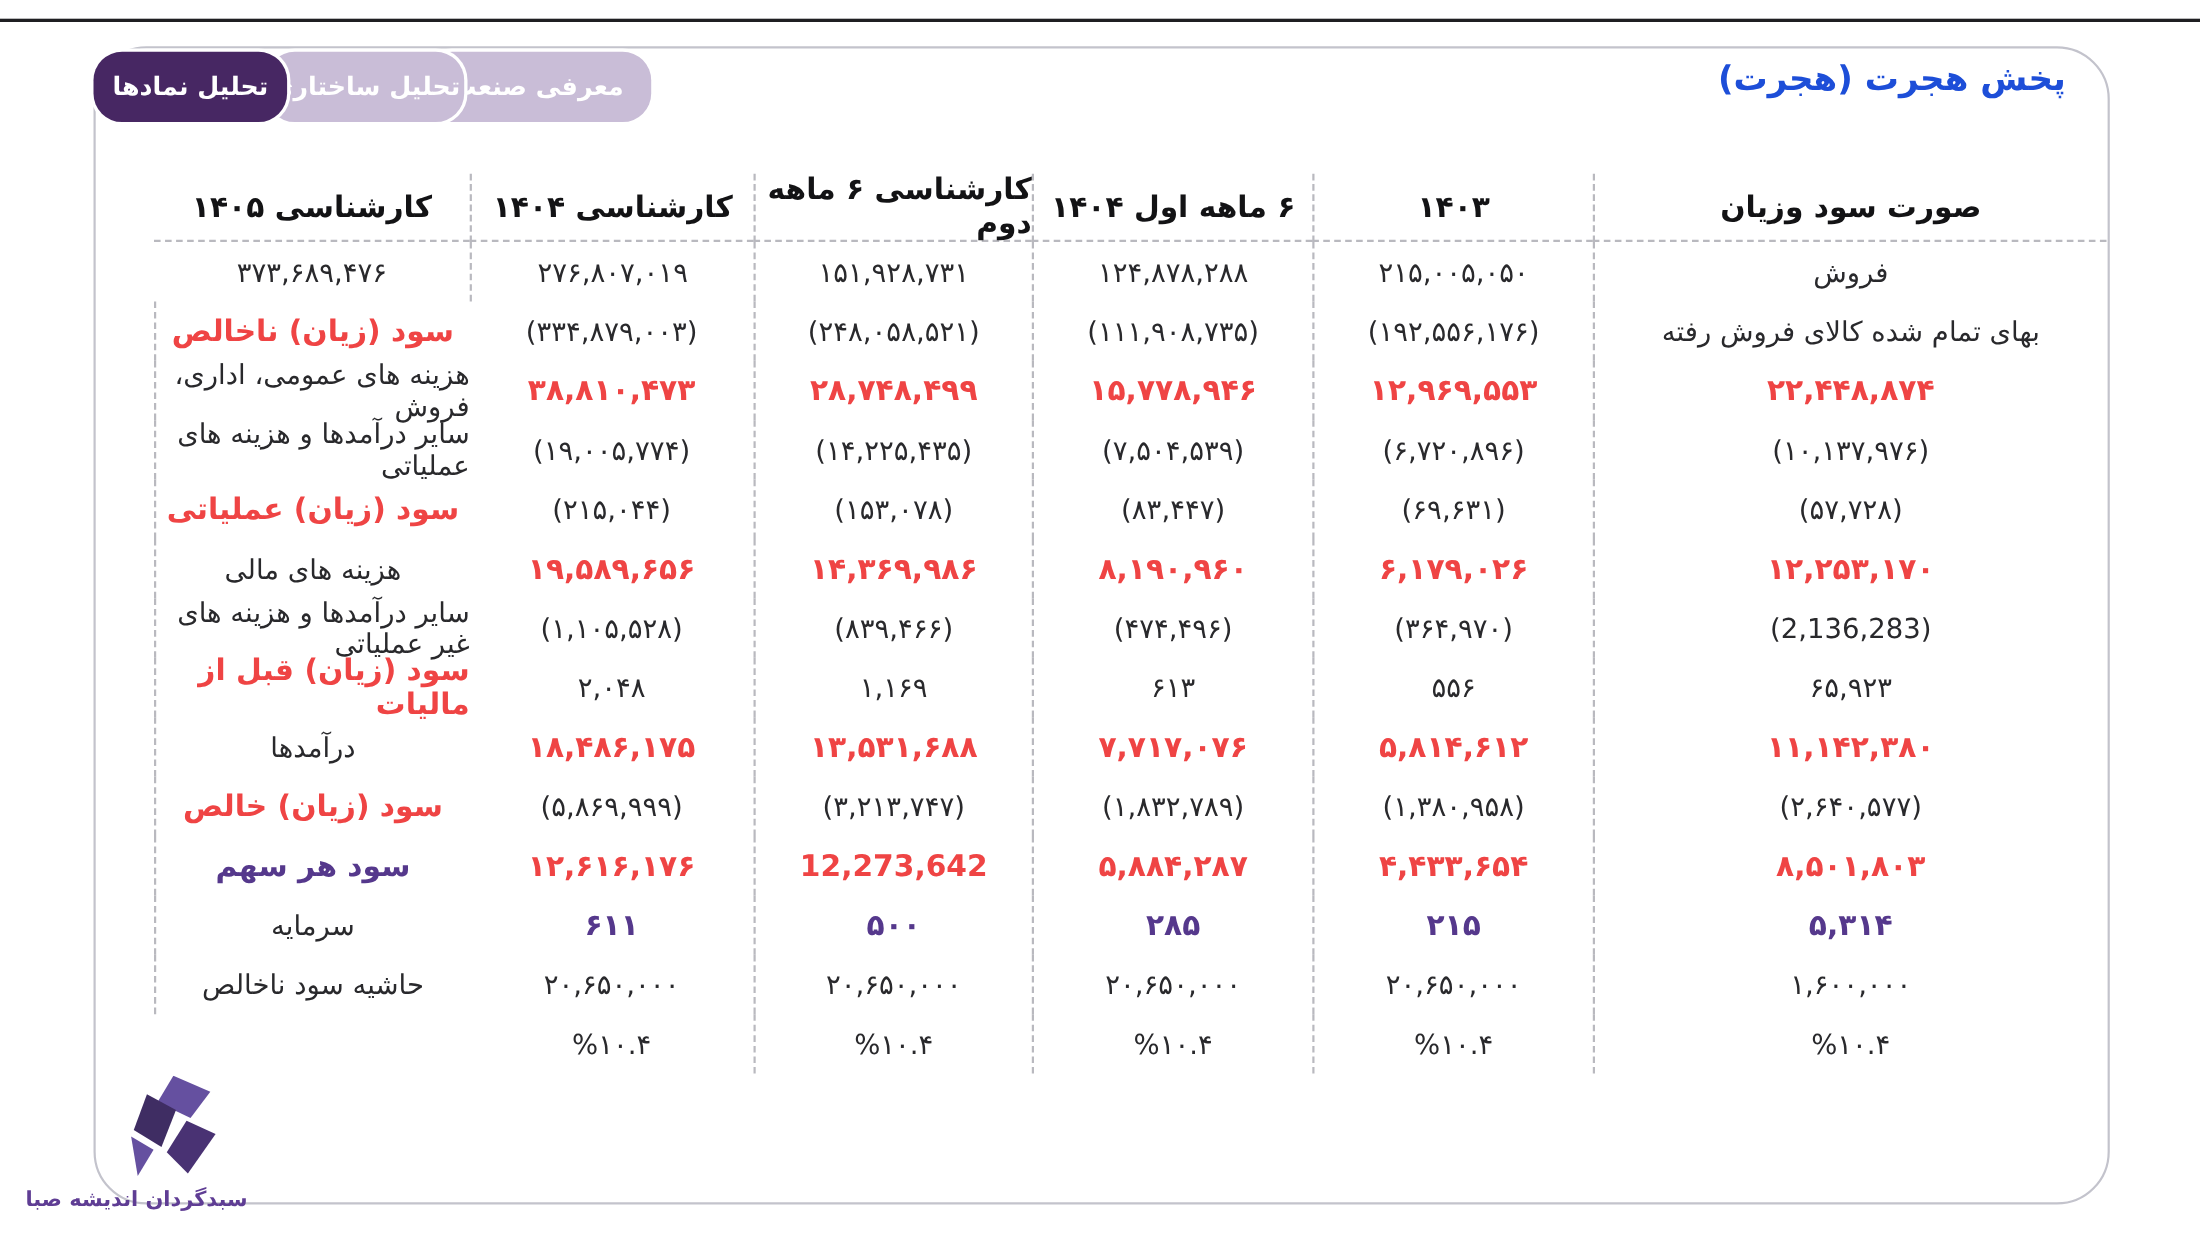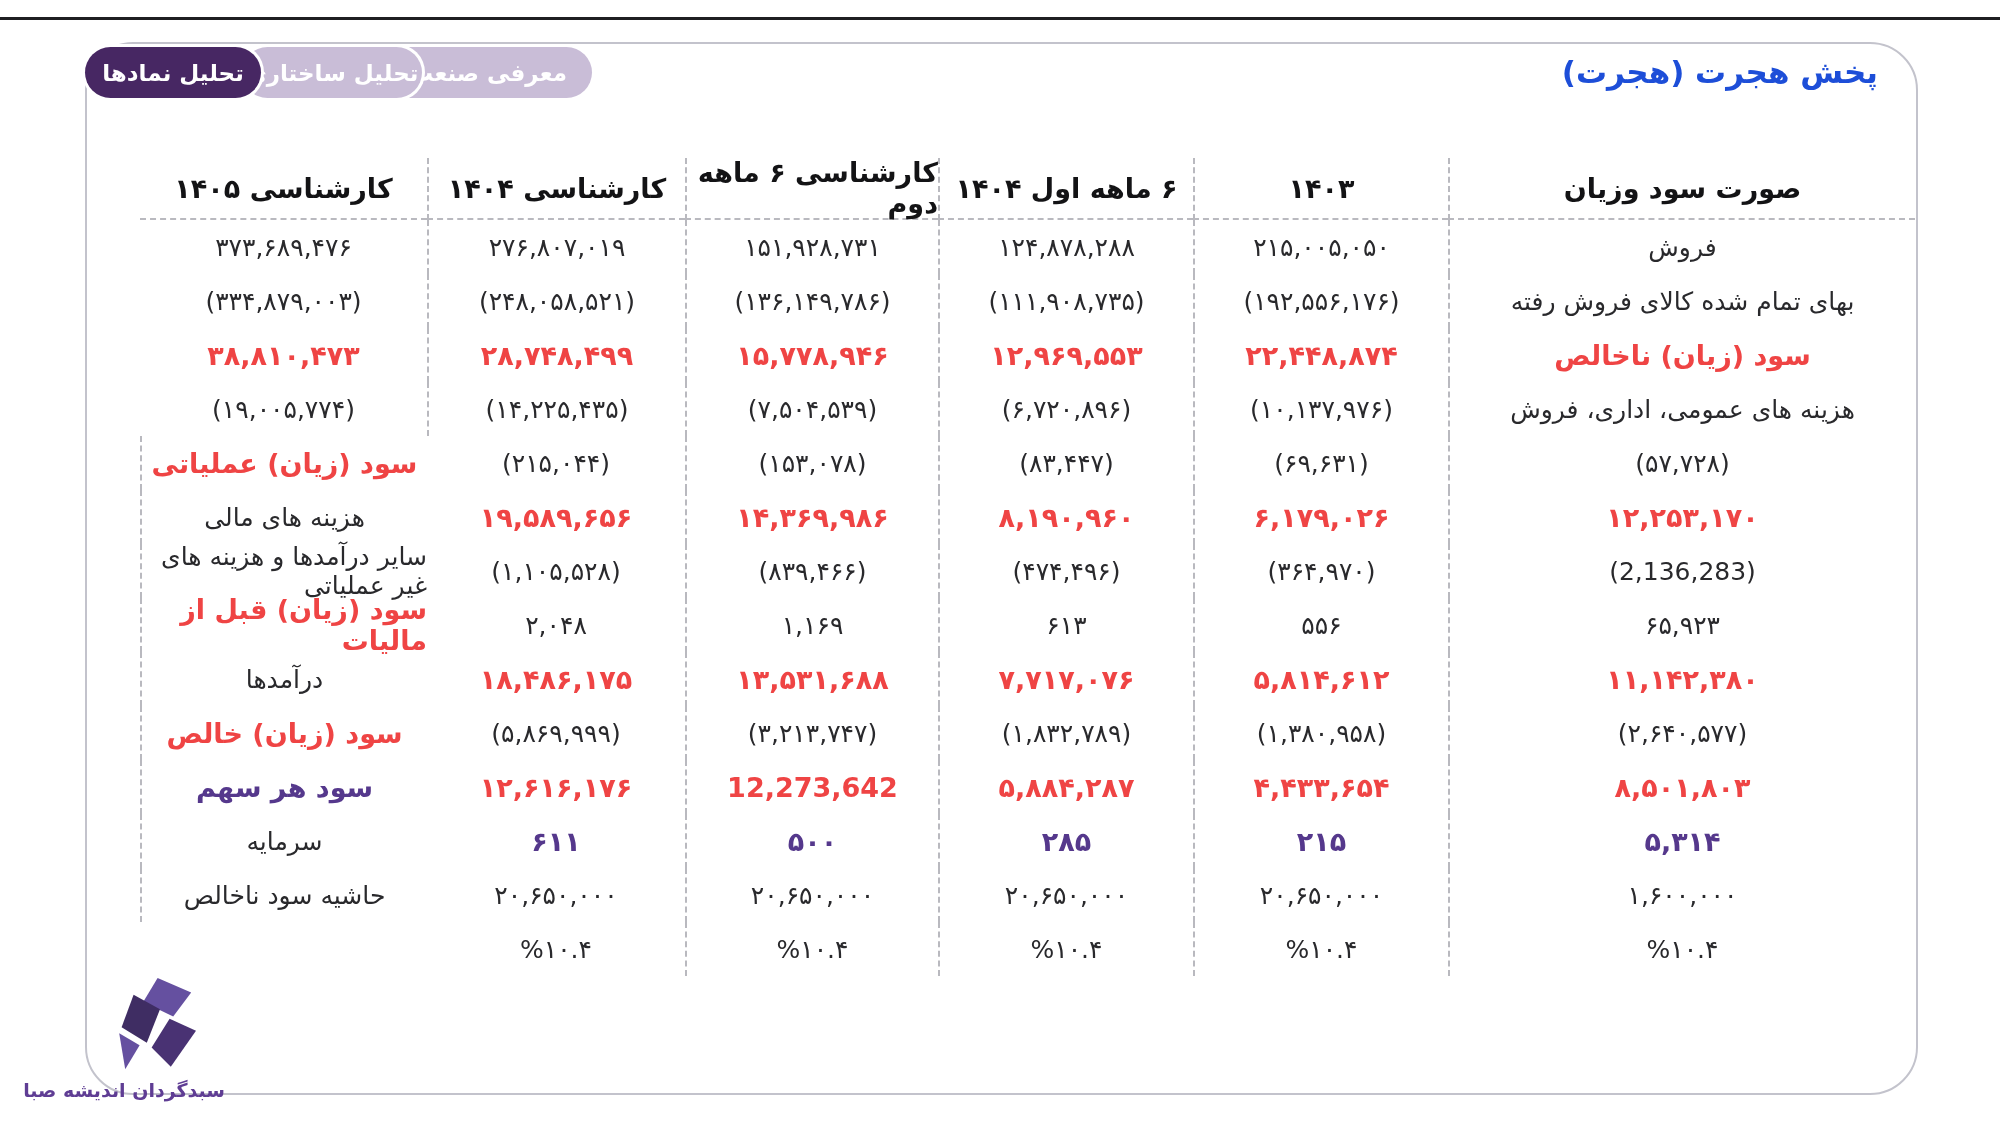--- a/index.html
+++ b/index.html
@@ -8,21 +8,21 @@
   .stage { position:relative; width:2000px; height:1125px; background:#fff; }
 
   .top-line { position:absolute; top:17px; left:0; width:2000px; height:3px; background:#1f1f22; }
 
   .card { position:absolute; left:85px; top:42px; width:1833px; height:1053px;
           background:#fff; border:2px solid #c3c3cc; border-radius:48px; }
 
   .page-title { position:absolute; top:54px; right:122px; direction:rtl;
                 font-size:31px; font-weight:800; color:#1d4ed8; }
 
-  .tab { position:absolute; top:47px; height:51px; border-radius:26px;
+  .tab { position:absolute; top:47px; height:64px; border-radius:26px;
          display:flex; align-items:center; justify-content:center;
          color:#ffffff; font-size:23px; font-weight:700; direction:rtl;
          box-shadow:0 0 0 3px #ffffff; cursor:pointer; }
   .tab.inactive { background:#c9bdd7; }
   .tab.active   { background:#472763; }
   .tab-3 { left:385px; width:207px; z-index:1; }
   .tab-2 { left:242px; width:180px; z-index:2; }
   .tab-1 { left:85px;  width:176px; z-index:3; }
 
   .grid { position:absolute; left:140px; top:158px; width:1775px;
@@ -67,35 +67,35 @@
       <div class="cell head">کارشناسی ۱۴۰۵</div>
       <div class="cell lbl sep">فروش</div>
       <div class="cell num sep">۲۱۵,۰۰۵,۰۵۰</div>
       <div class="cell num sep">۱۲۴,۸۷۸,۲۸۸</div>
       <div class="cell num sep">۱۵۱,۹۲۸,۷۳۱</div>
       <div class="cell num sep">۲۷۶,۸۰۷,۰۱۹</div>
       <div class="cell num">۳۷۳,۶۸۹,۴۷۶</div>
       <div class="cell lbl sep">بهای تمام شده کالای فروش رفته</div>
       <div class="cell num sep">(۱۹۲,۵۵۶,۱۷۶)</div>
       <div class="cell num sep">(۱۱۱,۹۰۸,۷۳۵)</div>
-      <div class="cell num sep">(۱۳۶,۱۴۹,۷۸۶)</div>
       <div class="cell num sep">(۲۴۸,۰۵۸,۵۲۱)</div>
       <div class="cell num">(۳۳۴,۸۷۹,۰۰۳)</div>
       <div class="cell lbl sep b">سود (زیان) ناخالص</div>
       <div class="cell num b sep">۲۲,۴۴۸,۸۷۴</div>
       <div class="cell num b sep">۱۲,۹۶۹,۵۵۳</div>
       <div class="cell num b sep">۱۵,۷۷۸,۹۴۶</div>
       <div class="cell num b sep">۲۸,۷۴۸,۴۹۹</div>
       <div class="cell num b">۳۸,۸۱۰,۴۷۳</div>
       <div class="cell lbl sep">هزینه های عمومی، اداری، فروش</div>
       <div class="cell num sep">(۱۰,۱۳۷,۹۷۶)</div>
       <div class="cell num sep">(۶,۷۲۰,۸۹۶)</div>
       <div class="cell num sep">(۷,۵۰۴,۵۳۹)</div>
       <div class="cell num sep">(۱۴,۲۲۵,۴۳۵)</div>
       <div class="cell num">(۱۹,۰۰۵,۷۷۴)</div>
+      <div class="cell lbl sep">سایر درآمدها و هزینه های عملیاتی</div>
       <div class="cell num sep">(۵۷,۷۲۸)</div>
       <div class="cell num sep">(۶۹,۶۳۱)</div>
       <div class="cell num sep">(۸۳,۴۴۷)</div>
       <div class="cell num sep">(۱۵۳,۰۷۸)</div>
       <div class="cell num">(۲۱۵,۰۴۴)</div>
       <div class="cell lbl sep b">سود (زیان) عملیاتی</div>
       <div class="cell num b sep">۱۲,۲۵۳,۱۷۰</div>
       <div class="cell num b sep">۶,۱۷۹,۰۲۶</div>
       <div class="cell num b sep">۸,۱۹۰,۹۶۰</div>
       <div class="cell num b sep">۱۴,۳۶۹,۹۸۶</div>

